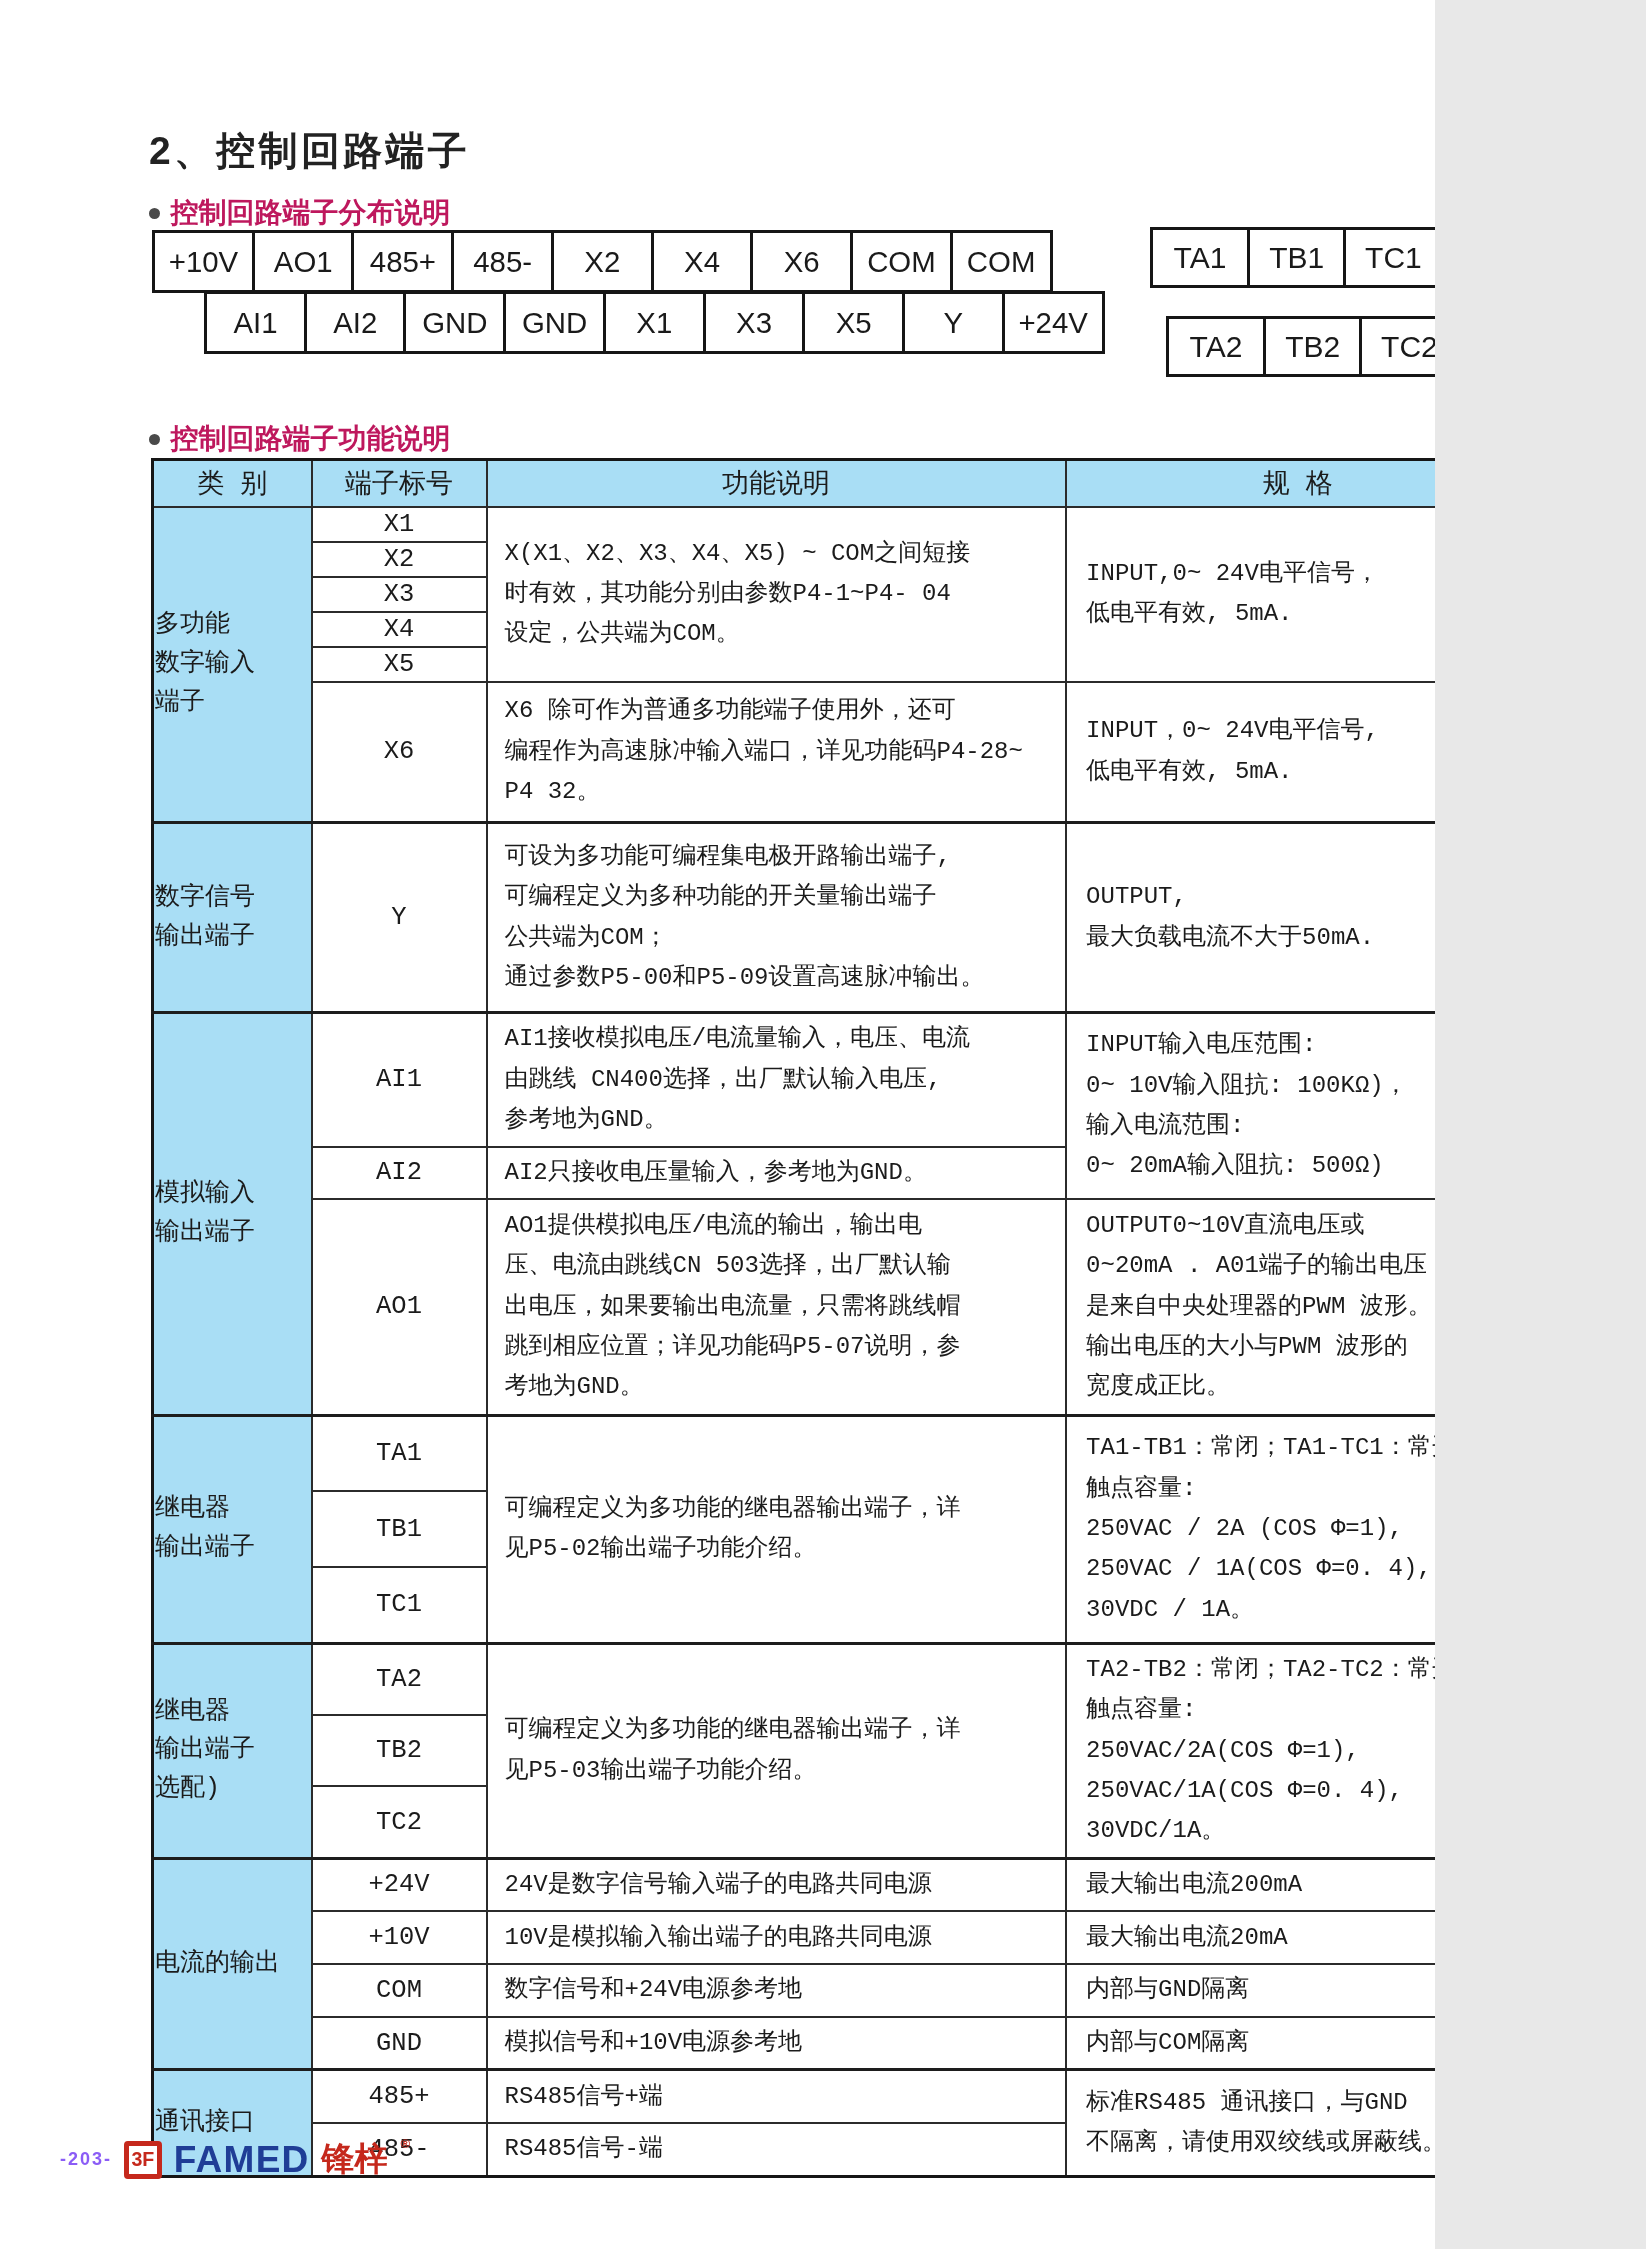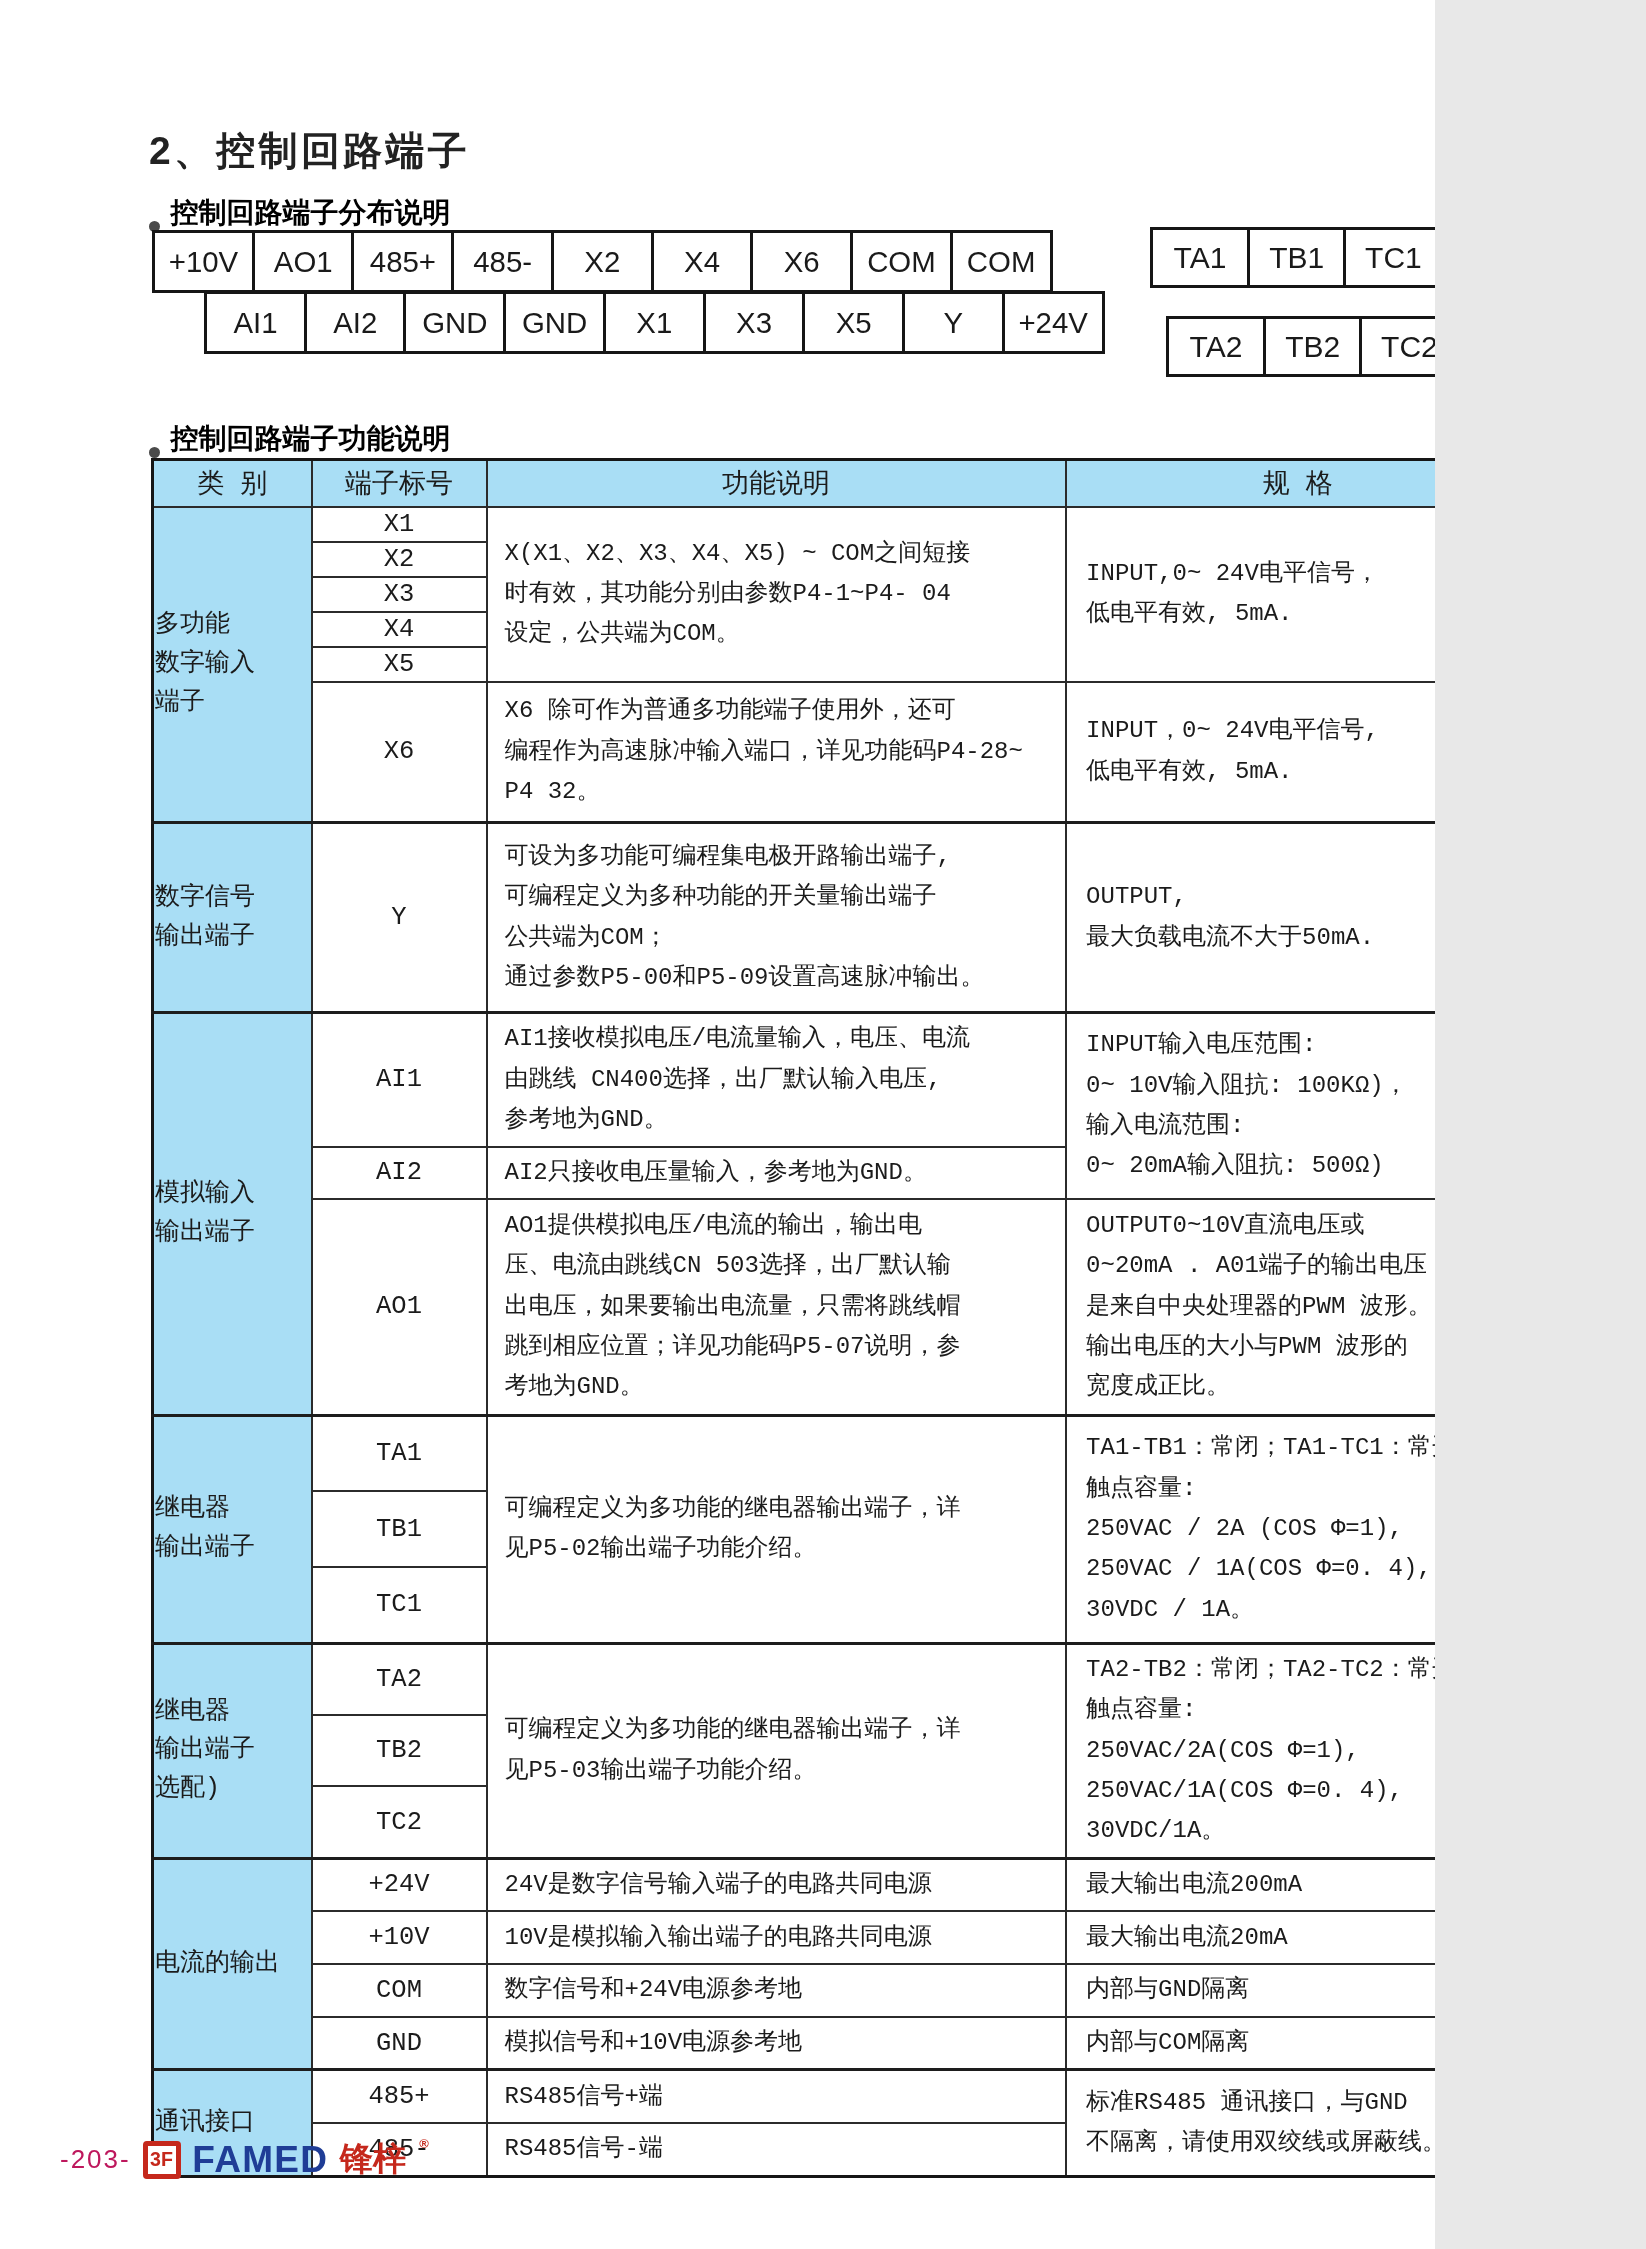--- a/index.html
+++ b/index.html
@@ -2,21 +2,21 @@
 <html style="font-size:10.5px"><head>
 <meta charset="utf-8">
 <style>
   html,body{margin:0;padding:0;background:#e8e8e8;}
   .page{
     position:relative;width:1435px;height:2250px;background:#ffffff;
     font-family:"Liberation Sans","DejaVu Sans",sans-serif;color:#1c1c1c;overflow:hidden;
   }
   .abs{position:absolute;}
   .title{left:149px;top:124px;font-size:39px;font-weight:700;letter-spacing:3.3px;color:#222;}
-  .bullet-line{display:flex;align-items:flex-end;gap:10.5px;font-size:28px;font-weight:700;color:#000000;}
+  .bullet-line{display:flex;align-items:center;gap:10.5px;font-size:28px;font-weight:700;color:#be185d;}
   .dot{width:11px;height:11px;border-radius:50%;background:#4a4a4a;flex:0 0 auto;}
   
   .strip{display:flex;}
   .tcell{
     box-sizing:border-box;width:103px;height:63px;margin-left:-3.3px;
     border:3.3px solid #161616;background:#fff;
     display:flex;align-items:center;justify-content:center;
     font-size:29.4px;color:#1a1a1a;
   }
   .strip .tcell:first-child{margin-left:0;}
@@ -38,21 +38,21 @@
   }
   th.hd{background:#a9def5;font-size:27px;font-weight:700;text-align:center;color:#1b1b1b;border-bottom:3.9px solid #1d1d1d;}
   td.cat{background:#a9def5;text-align:left;white-space:pre-line;font-size:25px;line-height:1.55;color:#1b1b1b;}
   td.term{text-align:center;font-size:25.5px;color:#1b1b1b;}
   td.fn,td.spc{white-space:pre-line;padding:5.2px 14.4px 5.2px 17px;font-size:24px;line-height:1.68;color:#1b1b1b;}
   td.spc{padding-left:19.6px;}
   tr.g > td{border-top:3.9px solid #1d1d1d;}
   td.gt{border-top:3.9px solid #1d1d1d;}
   
   .footer{display:flex;align-items:center;gap:11.8px;}
-  .pageno{font-size:26px;font-weight:400;letter-spacing:2px;color:#be185d;}
+  .pageno{font-size:18px;font-weight:700;letter-spacing:2px;color:#8b5cf6;}
   .logo-mark{
     box-sizing:border-box;width:38px;height:38px;border:5.2px solid #c5281c;border-radius:3.9px;
     background:#fff;color:#c5281c;font-weight:800;font-size:19.6px;
     display:flex;align-items:center;justify-content:center;
   }
   .brand-en{font-size:37px;font-weight:800;color:#1f3d96;letter-spacing:1.3px;}
   .brand-cn{font-size:33px;font-weight:800;color:#c5281c;position:relative;}
   .reg{font-size:13px;color:#c5281c;position:relative;top:-15.7px;left:1.3px;font-weight:700;}
 </style>
 </head>

